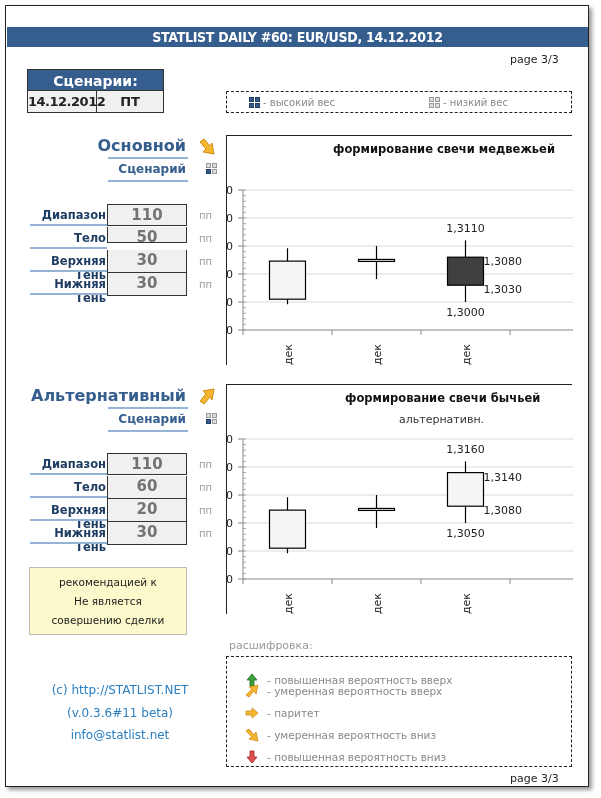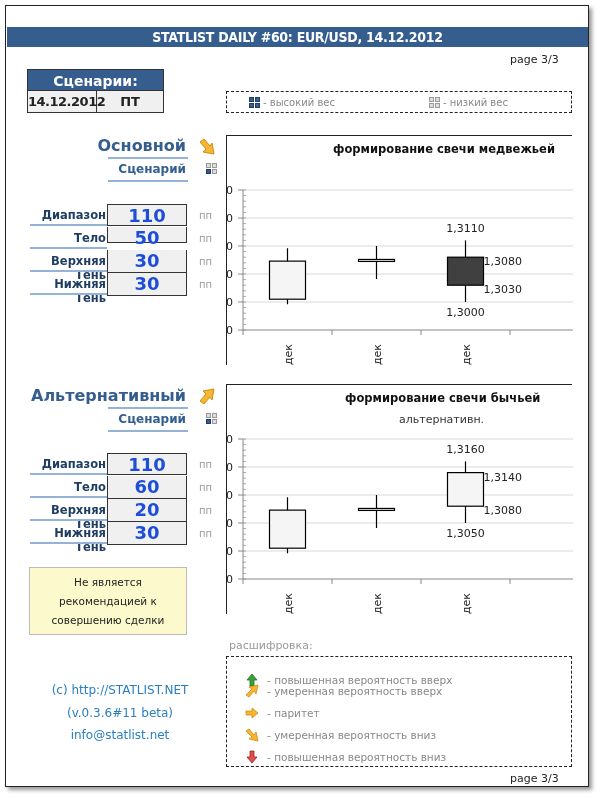--- a/index.html
+++ b/index.html
@@ -17,21 +17,21 @@
   .weight-legend { position: absolute; left: 226px; top: 91px; width: 346px; height: 22px; border: 1px dashed #222; font-size: 10px; color: #888; }
   .wl-item { position: absolute; top: 5px; display: flex; align-items: flex-end; gap: 3px; }
   .grid4 { display: inline-grid; grid-template-columns: 5px 5px; grid-gap: 1px; }
   .grid4 span { width: 5px; height: 5px; border: 1px solid #999; background: #ddd; }
   .grid4.dark span { background: #355e8e; border-color: #1f3d63; }
   .grid4 span.on { background: #355e8e; border-color: #1f3d63; }
   .sec-title { position: absolute; font-weight: bold; color: #355e8e; font-size: 16px; text-align: right; }
   .sec-sub { position: absolute; font-weight: bold; color: #355e8e; font-size: 12px; text-align: right; }
   .uline { position: absolute; height: 2px; background: #95b3d7; }
   .param-label { position: absolute; width: 80px; left: 26px; text-align: right; font-size: 11.5px; font-weight: bold; color: #1f3d63; }
-  .param-val { position: absolute; left: 107px; width: 80px; height: 22px; border: 1px solid #333; background: #f0f0f0; text-align: center; font-weight: bold; font-size: 18px; color: #1d4ed8; line-height: 21px; }
+  .param-val { position: absolute; left: 107px; width: 80px; height: 22px; border: 1px solid #333; background: #f0f0f0; text-align: center; font-weight: bold; font-size: 15px; color: #737373; line-height: 21px; }
   .param-unit { position: absolute; left: 199px; font-size: 10px; color: #999; }
   .chart-wrap { position: absolute; left: 226px; width: 346px; height: 230px; border-left: 1px solid #222; border-top: 1px solid #222; padding-left: 39px; }
   .chart-wrap svg { position: absolute; left: 0; top: 0; }
   .chart-title { position: absolute; font-weight: bold; font-size: 11.5px; color: #111; }
   .chart-sub { position: absolute; font-size: 11px; color: #333; }
   .disclaimer { position: absolute; left: 29px; top: 567px; width: 158px; height: 68px; background: #fcfacc; border: 1px solid #bbb; font-size: 10.5px; color: #222; text-align: center; line-height: 19px; padding-top: 5px; }
   .credits { position: absolute; left: 20px; width: 200px; text-align: center; color: #2a7fc0; font-size: 12px; }
   .decode-label { position: absolute; left: 229px; top: 639px; font-size: 11px; color: #999; }
   .decode-box { position: absolute; left: 226px; top: 656px; width: 346px; height: 111px; border: 1px dashed #222; }
   .decode-row { position: absolute; left: 10px; height: 18px; display: flex; align-items: center; font-size: 10.5px; color: #888; }
@@ -271,22 +271,22 @@
         <rect x="220.5" y="87.59999999999984" width="36" height="33.599999999999866" fill="#f5f5f5" stroke="#000" stroke-width="1.2"></rect>
         <text x="238.5" y="208" font-size="11" fill="#222" font-family="DejaVu Sans, sans-serif" transform="rotate(-90 238.5 208)" text-anchor="end" dy="4">14 дек</text>
         <text x="238.5" y="68.39999999999989" font-size="11" fill="#222" text-anchor="middle" font-family="DejaVu Sans, sans-serif">1,3160</text>
         <text x="256.5" y="95.59999999999984" font-size="11" fill="#222" text-anchor="start" font-family="DejaVu Sans, sans-serif">1,3140</text>
         <text x="256.5" y="129.1999999999997" font-size="11" fill="#222" text-anchor="start" font-family="DejaVu Sans, sans-serif">1,3080</text>
         <text x="238.5" y="152.00000000000026" font-size="11" fill="#222" text-anchor="middle" font-family="DejaVu Sans, sans-serif">1,3050</text>
       </svg>
   </div>
 
   <div class="disclaimer">
+    <div>рекомендацией к</div>
     <div>Не является</div>
-    <div>рекомендацией к</div>
     <div>совершению сделки</div>
   </div>
 
   <div class="credits" style="top:683px;">(c) http://STATLIST.NET</div>
   <div class="credits" style="top:706px;">(v.0.3.6#11 beta)</div>
   <div class="credits" style="top:728px;">info@statlist.net</div>
 
   <div class="decode-label">расшифровка:</div>
   <div class="decode-box">
     <div class="decode-row" style="top:14px;">

